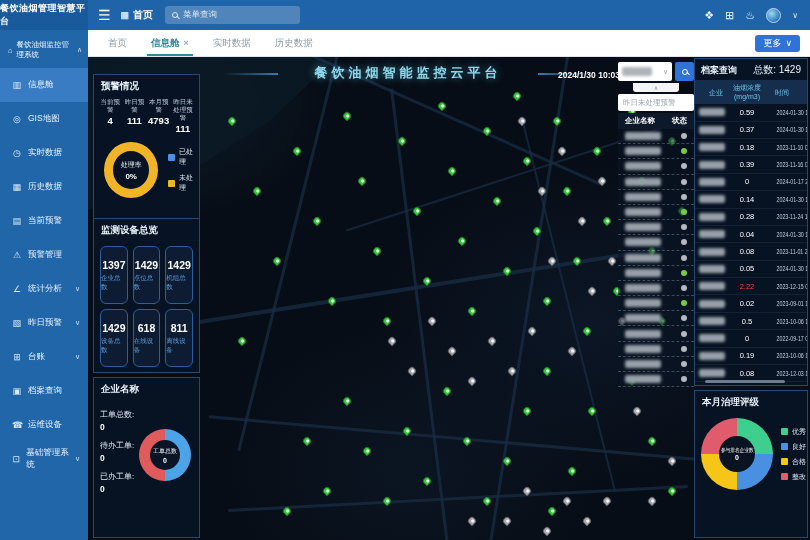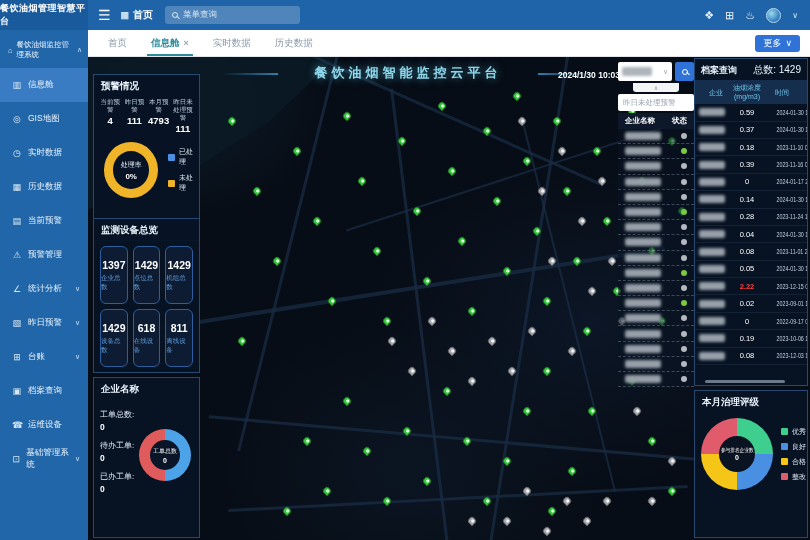--- a/index.html
+++ b/index.html
@@ -98,21 +98,21 @@
   #realtime{left:606px;top:1px;width:114px;height:328px}
   .rt-titlebar{display:flex;align-items:center;justify-content:space-between;padding:4px 6px 3px}
   .rt-titlebar .t{font-size:9px;font-weight:bold}
   .rt-titlebar .tot{font-size:10px;color:#e9f2fb}
   .rt-head{display:grid;grid-template-columns:34px 28px 1fr;background:rgba(35,70,115,.55);color:#6ec6e8;font-size:7px;padding:3px 4px;align-items:center}
   .rt-head .c{text-align:center;line-height:1.3}
   .rt-rows{overflow:hidden}
   .rt-row{display:grid;grid-template-columns:34px 28px 1fr;align-items:center;height:17.4px;padding:0 4px;border-bottom:1px solid rgba(120,150,190,.12)}
   .blur-pill{background:#97a0a9;border-radius:2px;filter:blur(1.6px);height:8px;width:26px}
   .rt-val{font-size:7.5px;color:#fff;text-align:center}
-  .rt-val.alert{color:#ff4545;font-weight:bold}
+  .rt-val.alert{color:#ff4545;font-weight:normal}
   .rt-time{font-size:7px;color:#c4d2e2;white-space:nowrap;text-align:right;transform:scaleX(.76);transform-origin:right center}
   .rt-scroll{position:absolute;left:10px;bottom:2px;width:80px;height:3px;border-radius:2px;background:rgba(190,205,225,.55);cursor:pointer}
 
   
   #rating{left:606px;top:333px;width:114px;height:148px}
   .rate-body{display:flex;align-items:center;padding-top:6px}
   .rate-ring{margin-left:6px;width:72px;height:72px;border-radius:50%;background:conic-gradient(#3ecf8e 0 25%,#4a90e2 25% 50%,#f5c518 50% 75%,#e05c6c 75% 100%);position:relative}
   .rate-ring .hole{position:absolute;inset:18px;border-radius:50%;background:#0a1322;display:flex;flex-direction:column;align-items:center;justify-content:center}
   .rate-ring .hl{font-size:5.5px;color:#fff;white-space:nowrap;transform:scaleX(.85)}
   .rate-ring .hv{font-size:7px;color:#fff;font-weight:bold}
@@ -508,20 +508,25 @@
             <span class="rt-val alert">2.22</span>
             <span class="rt-time">2023-12-15 01:11:00</span>
           </div>
           <div class="rt-row">
             <span class="blur-pill"></span>
             <span class="rt-val">0.02</span>
             <span class="rt-time">2023-09-01 17:39:00</span>
           </div>
           <div class="rt-row">
             <span class="blur-pill"></span>
+            <span class="rt-val">0.5</span>
+            <span class="rt-time">2023-10-06 16:44:00</span>
+          </div>
+          <div class="rt-row">
+            <span class="blur-pill"></span>
             <span class="rt-val">0</span>
             <span class="rt-time">2022-09-17 01:34:00</span>
           </div>
           <div class="rt-row">
             <span class="blur-pill"></span>
             <span class="rt-val">0.19</span>
             <span class="rt-time">2023-10-06 13:04:00</span>
           </div>
           <div class="rt-row">
             <span class="blur-pill"></span>

